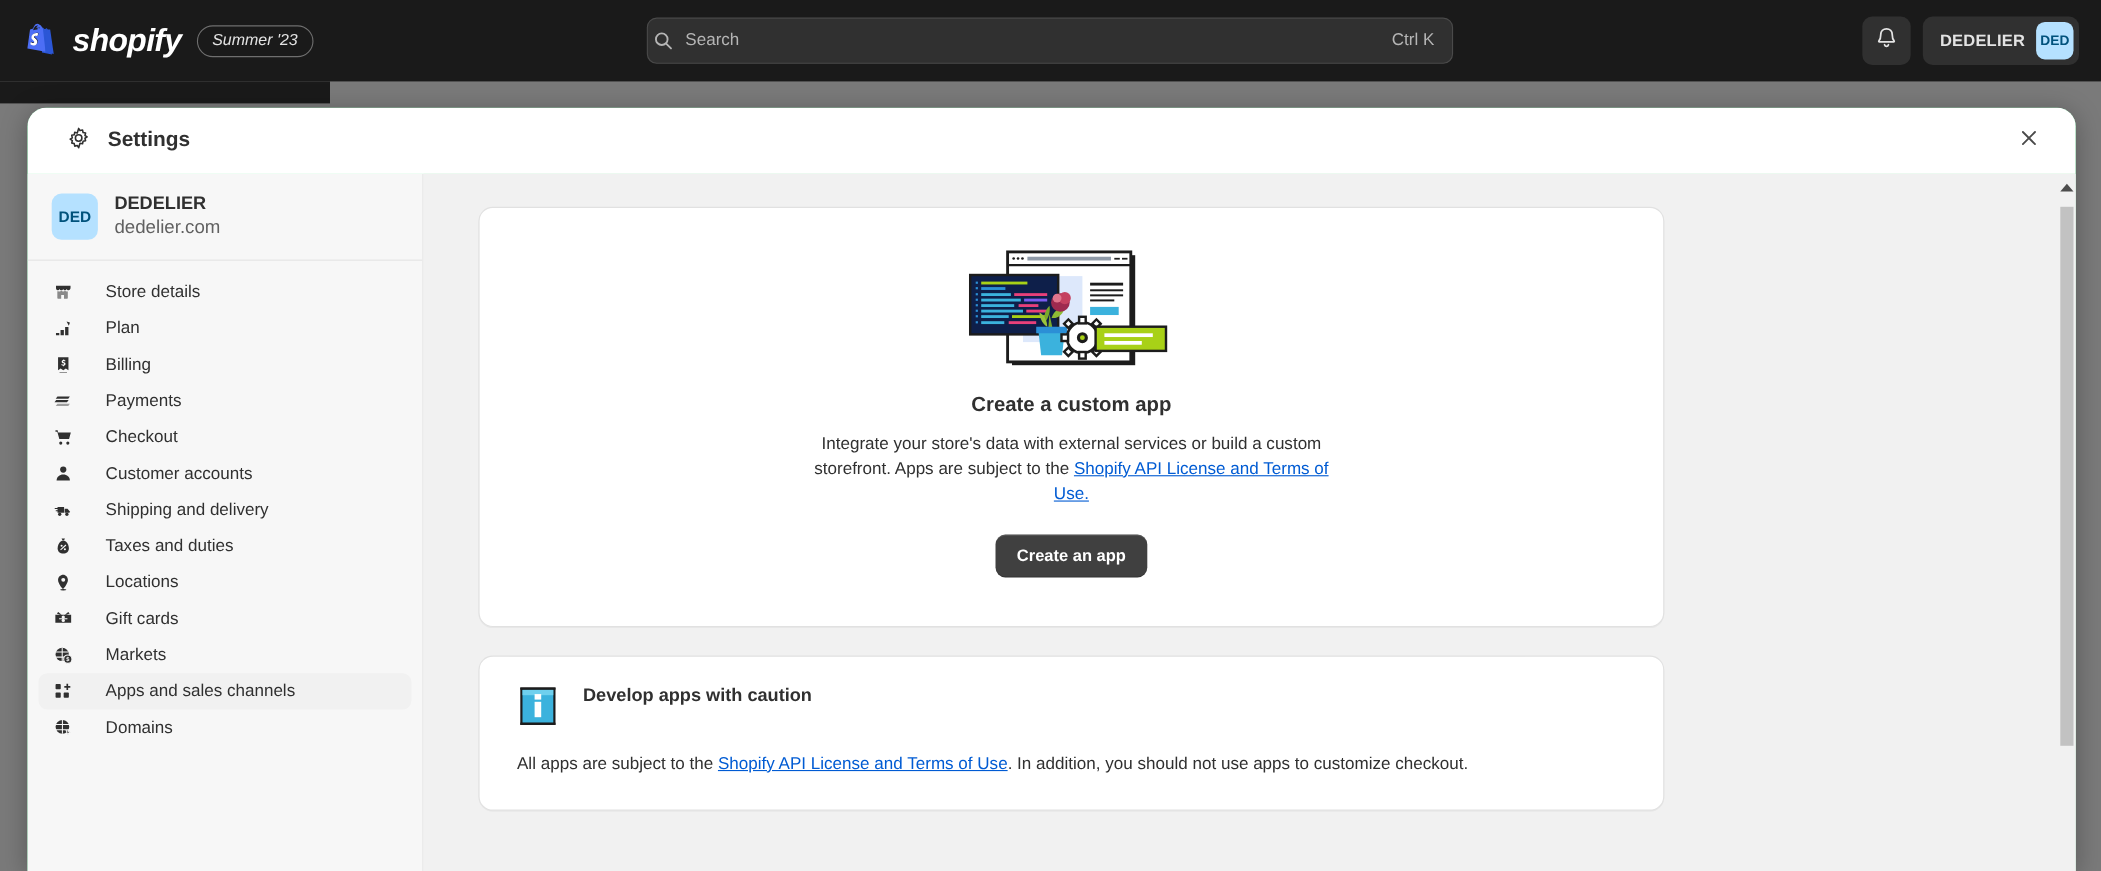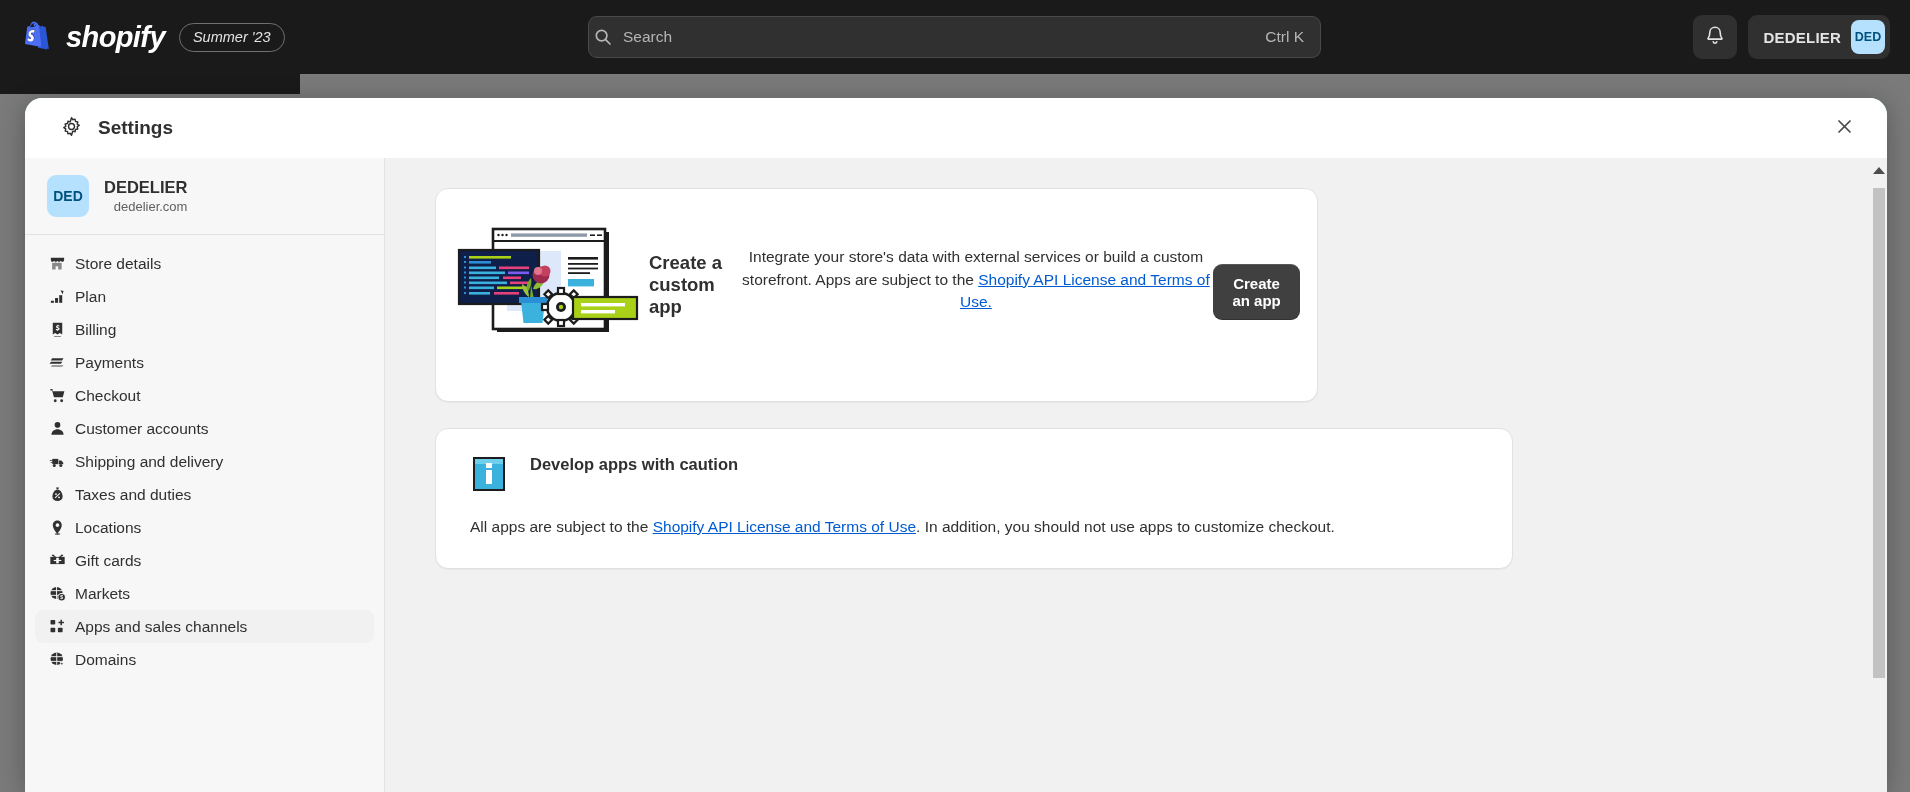--- a/index.html
+++ b/index.html
@@ -121,24 +121,24 @@
     padding-left: 22px;
   }
   .avatar-lg {
     width: 42px; height: 42px; border-radius: 9px;
     background: #b5e1ff; color: #00527c;
     font-size: 14px; font-weight: bold;
     display: flex; align-items: center; justify-content: center;
     flex: 0 0 auto;
   }
   .store-name { font-size: 16.5px; font-weight: bold; color: #303030; line-height: 1.28; }
-  .store-domain { font-size: 13px; color: #616161; line-height: 1.35; text-align: right; }
+  .store-domain { font-size: 17px; color: #616161; line-height: 1.35; }
 
   .nav-item {
-    display: flex; align-items: center; gap: 8px;
+    display: flex; align-items: center; gap: 29px;
     height: 33px; padding: 0 12px;
     border-radius: 8px; margin-bottom: 0;
     color: #303030; font-size: 15.5px;
   }
   .nav-list { padding-top: 3px; }
   .nav-list > div { margin-bottom: 0; }
   .nav-item.selected { background: #f1f1f1; }
   .nav-icon { width: 20px; height: 20px; flex: 0 0 20px; display: flex; align-items: center; justify-content: center; }
   .nav-label { line-height: 1; }
 
@@ -155,23 +155,23 @@
   .back-arrow { width: 22px; height: 22px; display: flex; align-items: center; justify-content: center; }
   .main-title { font-size: 26px; font-weight: bold; color: #303030; letter-spacing: -0.2px; }
 
   .card {
     background: #ffffff;
     border: 1px solid #e1e1e1;
     border-radius: 13px;
     box-shadow: 0 1px 0 rgba(0,0,0,.04);
   }
   .empty-card {
-    width: 883px;
-    padding: 38px 17px 44px;
-    display: flex; align-items: center;
+    width: 1078px;
+    padding: 38px 42px 44px;
+    display: flex; flex-direction: column; align-items: center;
     margin-bottom: 26px;
   }
   .illus { width: 196px; height: 112px; margin-bottom: 18px; }
   .empty-title { font-size: 18.5px; font-weight: bold; color: #303030; margin-bottom: 14px; }
   .empty-desc {
     font-size: 15.5px; color: #303030; line-height: 1.48;
     text-align: center; max-width: 494px; margin-bottom: 24px;
   }
   .empty-desc a { color: #005bd3; text-decoration: underline; }
   .primary-btn {

